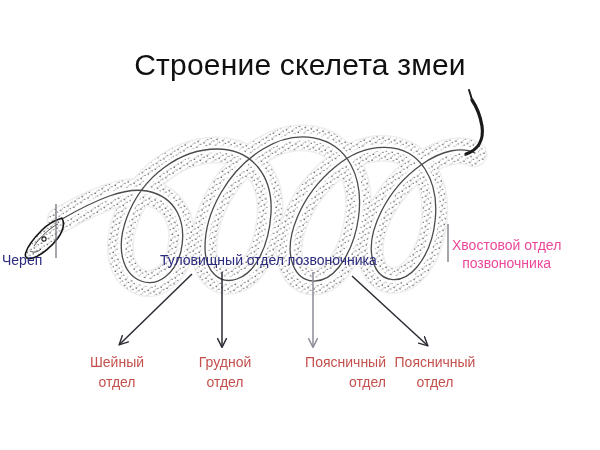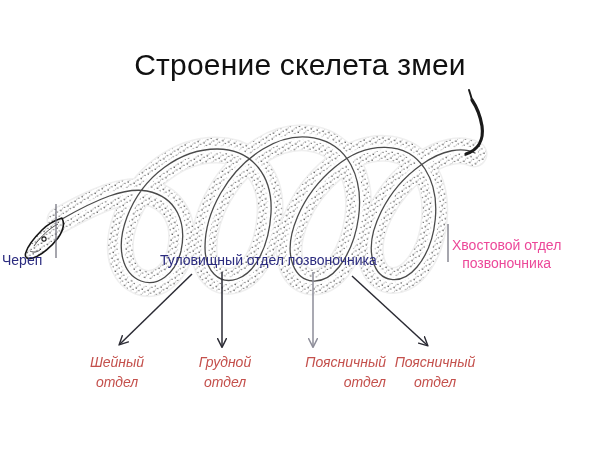--- a/index.html
+++ b/index.html
@@ -61,21 +61,20 @@
     text-align: center;
   }
 
   .sub {
     position: absolute;
     width: 110px;
     text-align: center;
     font-size: 14px;
     line-height: 20px;
     color: #c4504c;
-    font-style: italic;
   }
   .sub-1 { left: 62px;  top: 352px; }
   .sub-2 { left: 170px; top: 352px; }
   .sub-3 { left: 276px; top: 352px; text-align: right; }
   .sub-4 { left: 380px; top: 352px; }
 
   svg.layer {
     position: absolute;
     left: 0;
     top: 0;

